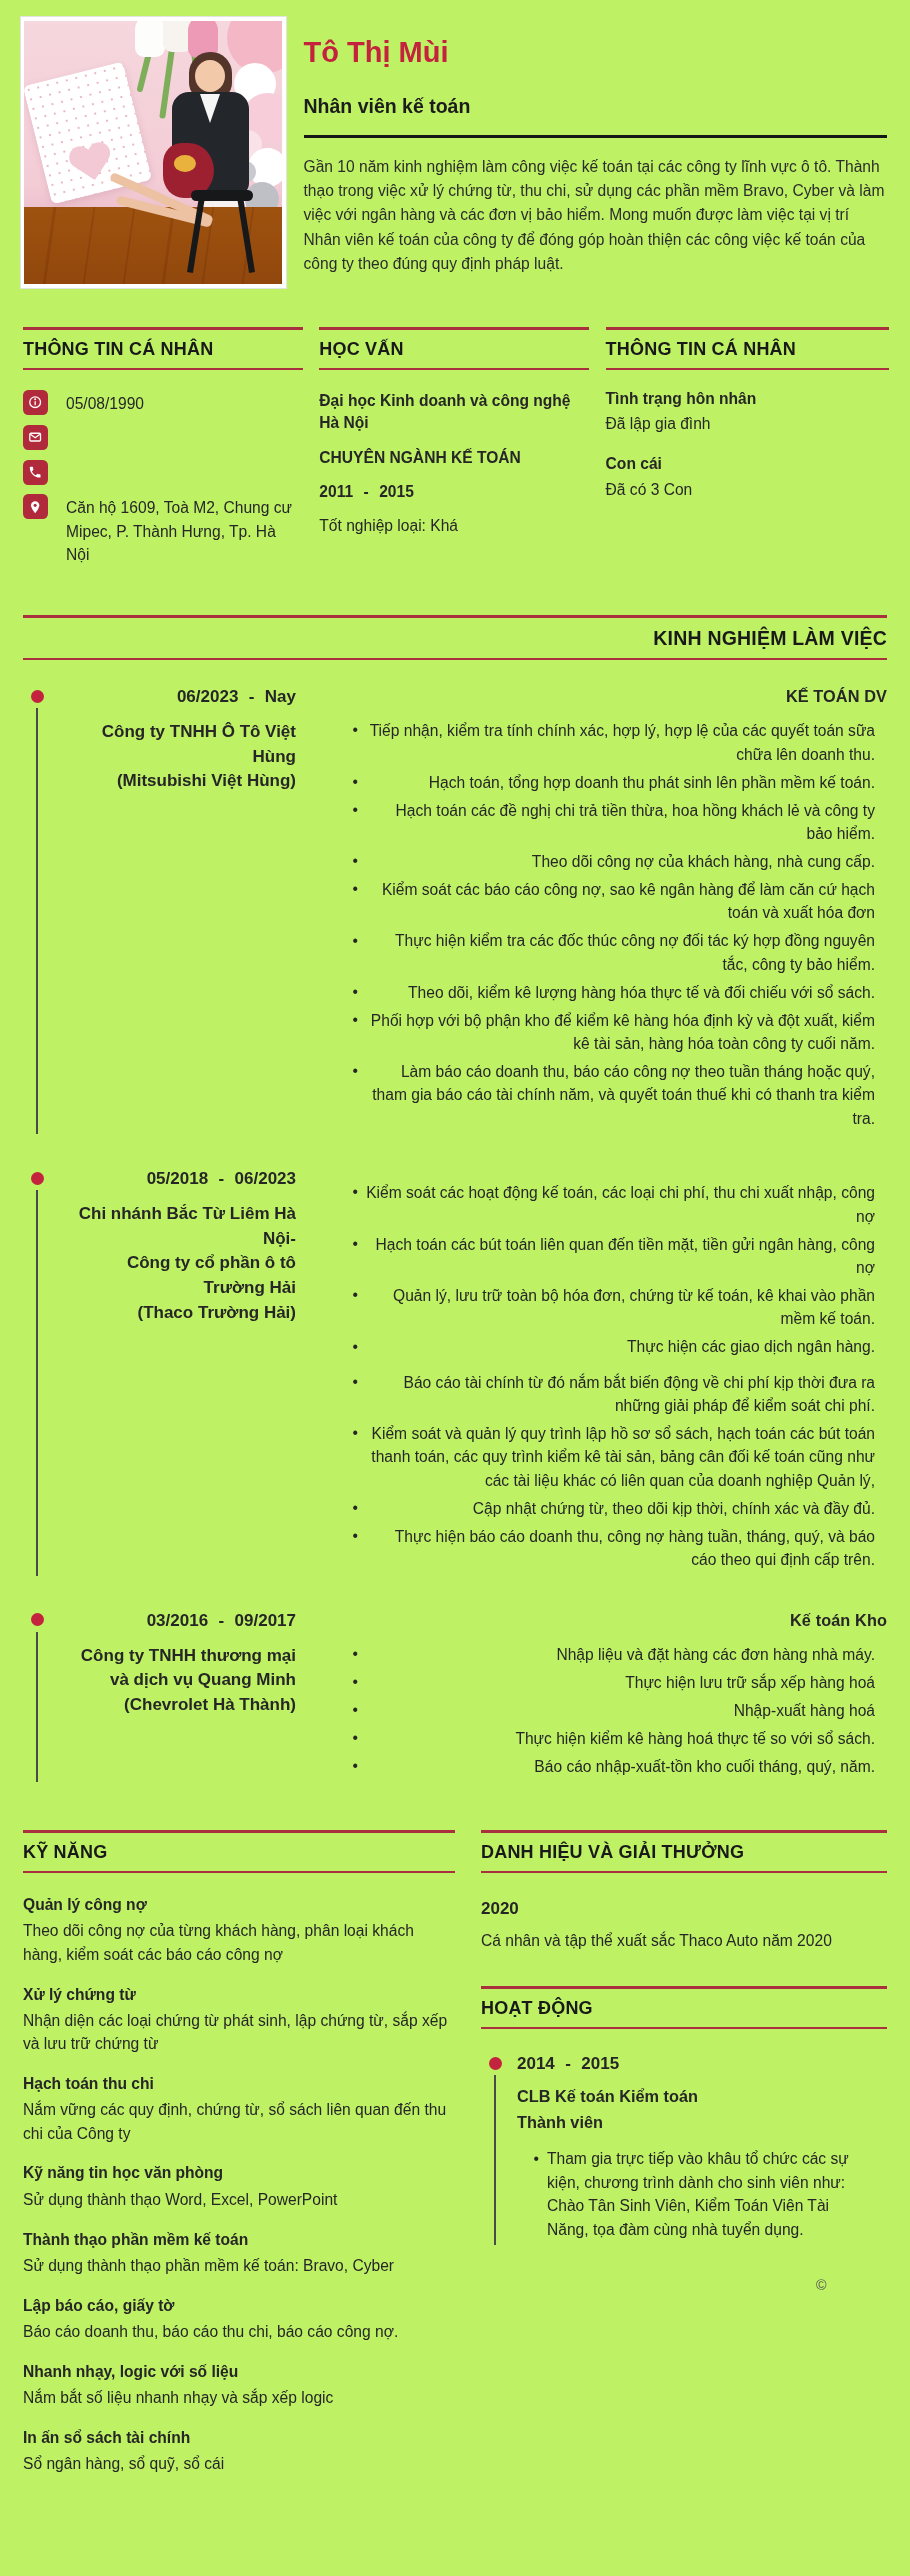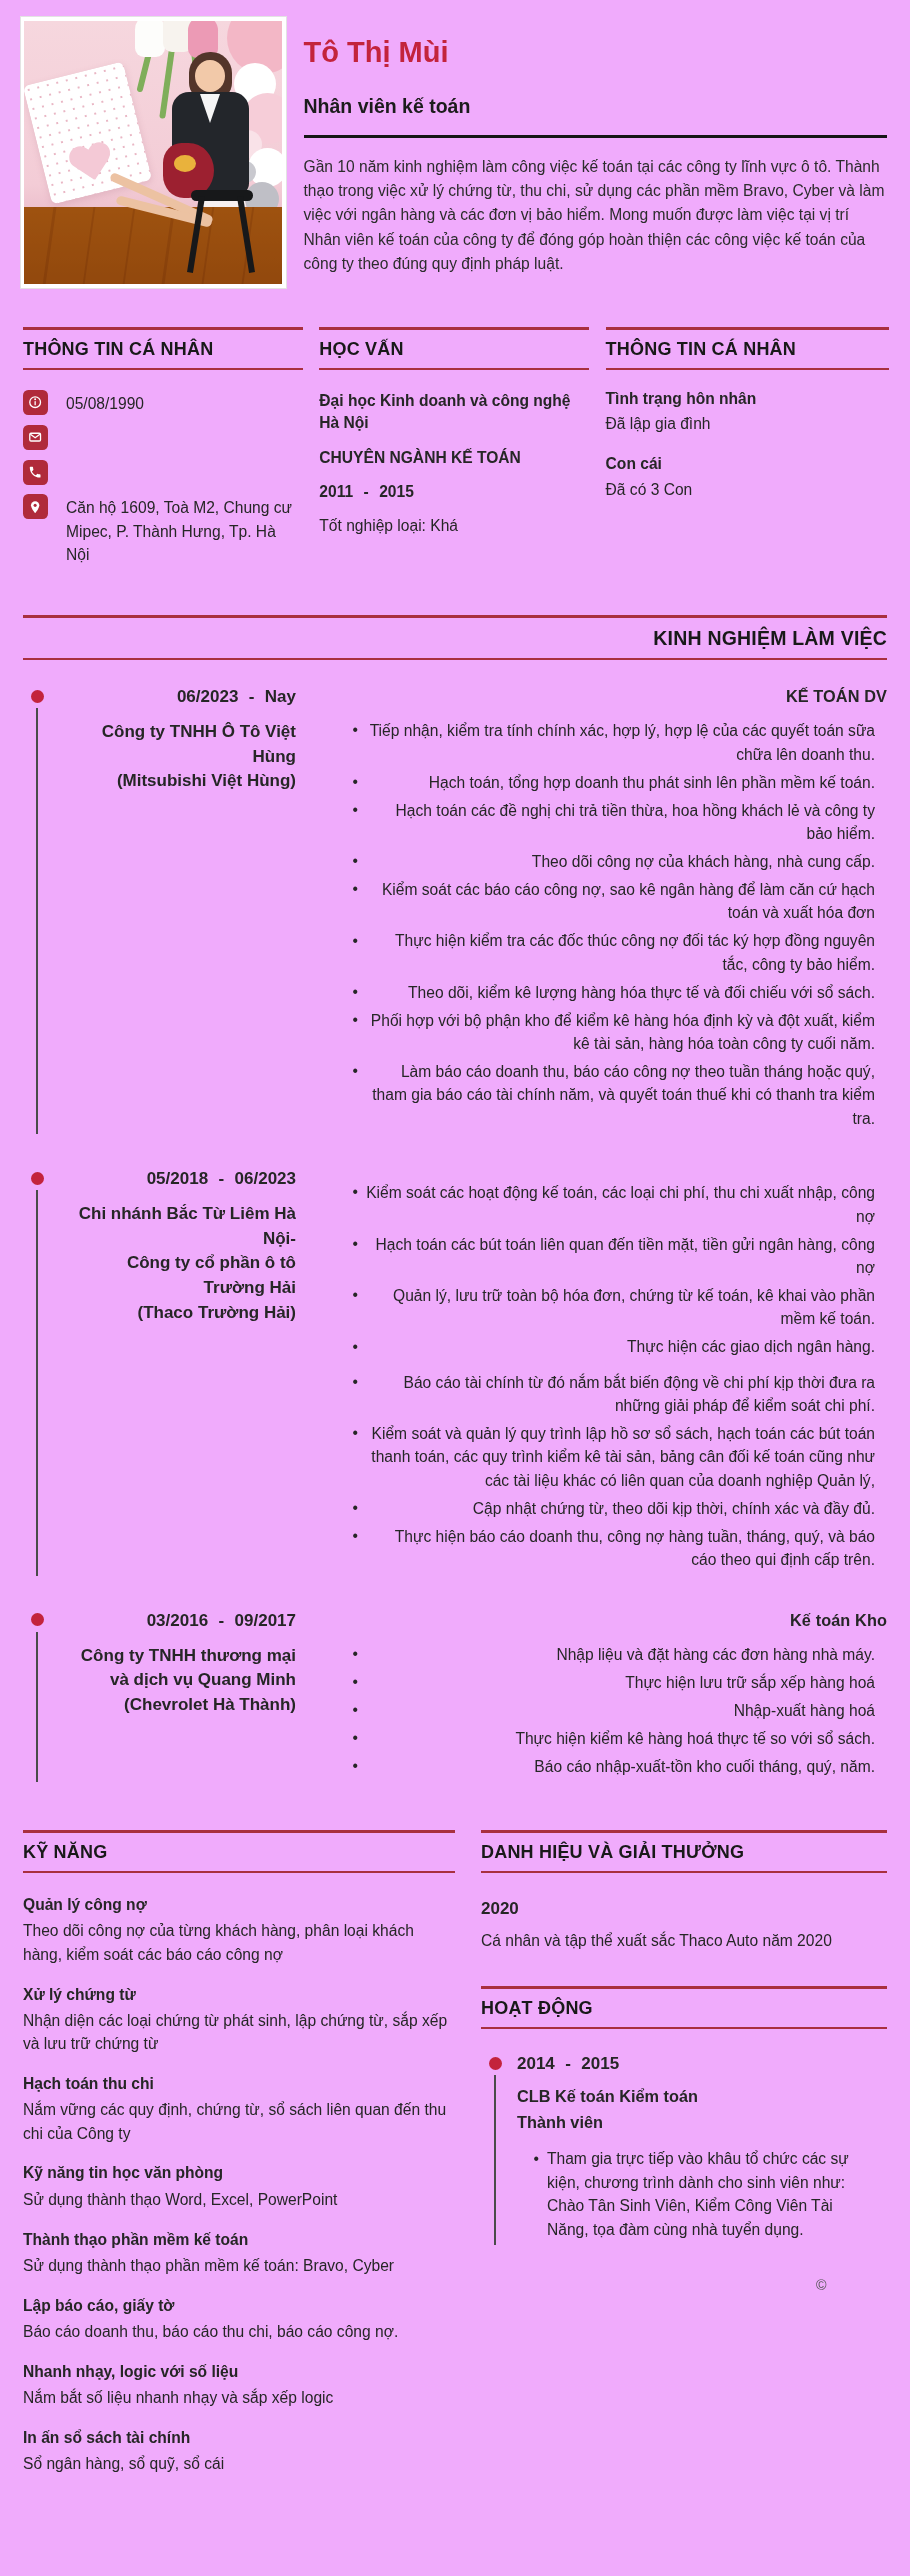--- a/index.html
+++ b/index.html
@@ -5,21 +5,21 @@
   :root{
     --line-red:#a8303f;
     --strong-red:#c3233c;
     --icon-red:#b02a3b;
     --ink:#262626;
     --rail-gray:#4a4a4a;
   }
   *{box-sizing:border-box;}
   html,body{margin:0;padding:0;background:#fff;}
   body{font-family:"Liberation Sans","DejaVu Sans",sans-serif;color:var(--ink);}
-  .page{position:relative;width:910px;height:2576px;margin:0 auto;background:#f0abfc;overflow:hidden;}
+  .page{position:relative;width:910px;height:2576px;margin:0 auto;background:#bef264;overflow:hidden;}
   .b{font-weight:bold;}
 
   
   .top{display:flex;gap:17px;padding:16.3px 23px 0 19.5px;}
   .photo{flex:none;width:267px;height:273px;border:0.7px solid #e3e3e3;background:#fff;padding:3.9px;}
   .ph-scene{position:relative;width:100%;height:100%;overflow:hidden;background:linear-gradient(180deg,#f6d7de 0%,#f3ccd6 62%,#eec3cf 70%);}
   .ph-floor{position:absolute;left:0;right:0;bottom:0;height:77px;background:repeating-linear-gradient(90deg,#c9913f 0 34px,#b97f33 34px 36px),linear-gradient(#c9913f,#b97f33);background-blend-mode:multiply;transform:skewX(-8deg) scaleX(1.1);}
   .ph-gift{position:absolute;left:11.7px;top:51px;width:103px;height:122px;background:#fff;border-radius:6.5px;transform:rotate(-14deg);background-image:radial-gradient(#e9b6c4 0.8px,transparent 0.9px);background-size:9.8px 9.8px;box-shadow:0 2.6px 6.5px rgba(180,120,140,.25);}
   .heart{position:absolute;left:46px;top:124px;width:42px;height:38px;transform:rotate(-12deg);}
   .heart::before,.heart::after{content:"";position:absolute;width:22px;height:35px;border-radius:11px 11px 0 0;background:#f4c9d6;}
@@ -333,21 +333,21 @@
       <div class="job activity">
         <div class="rail">
             <span class="dot"></span>
             <span class="rline"></span>
           </div>
         <div class="act-body">
           <p class="job-dates"><span>2014</span><span class="dash">-</span><span>2015</span></p>
           <p class="act-org">CLB Kế toán Kiểm toán</p>
           <p class="act-role">Thành viên</p>
           <ul class="blist">
-            <li>Tham gia trực tiếp vào khâu tổ chức các sự kiện, chương trình dành cho sinh viên như: Chào Tân Sinh Viên, Kiểm Công Viên Tài Năng, tọa đàm cùng nhà tuyển dụng.</li>
+            <li>Tham gia trực tiếp vào khâu tổ chức các sự kiện, chương trình dành cho sinh viên như: Chào Tân Sinh Viên, Kiểm Toán Viên Tài Năng, tọa đàm cùng nhà tuyển dụng.</li>
           </ul>
         </div>
       </div>
     </div>
   </section>
 
   <div class="copyright">©</div>
 </div>
 
 

